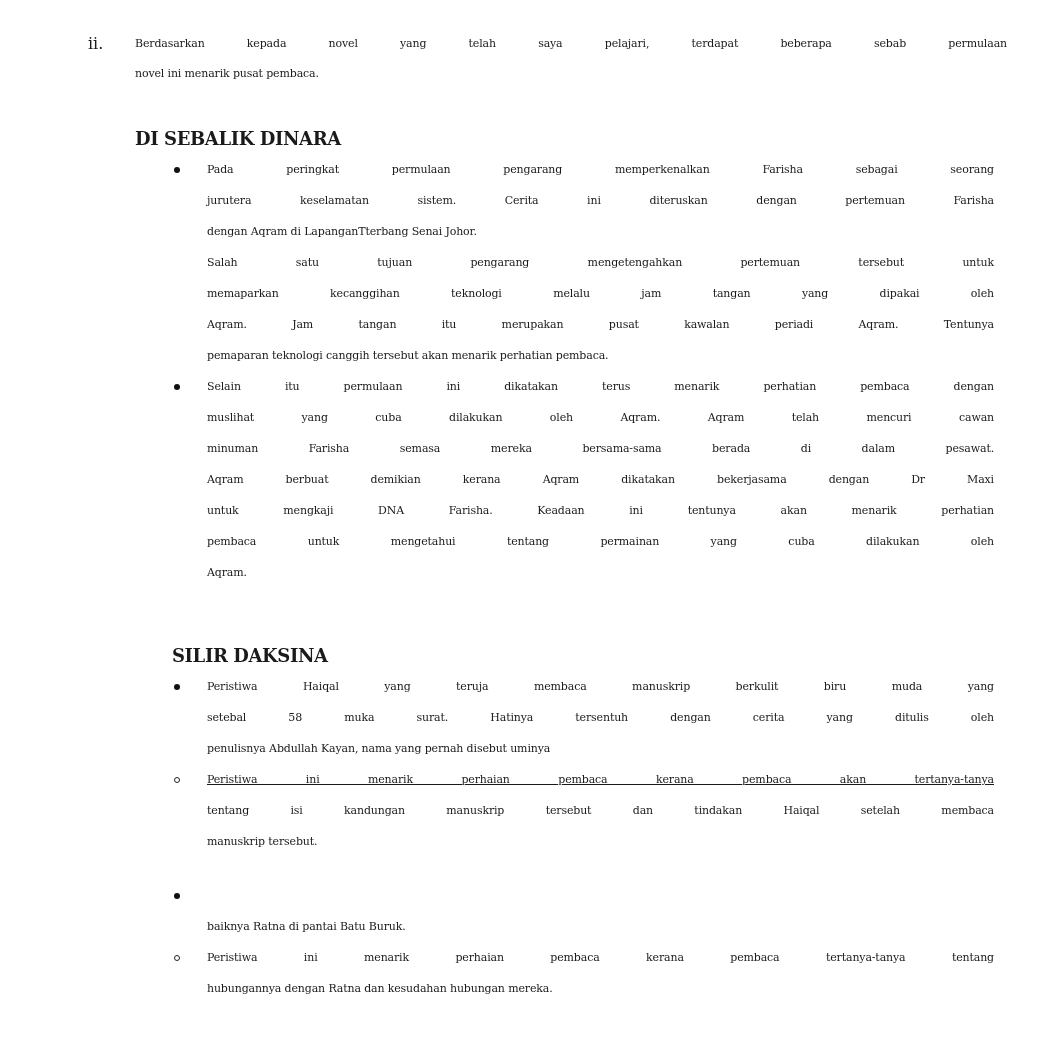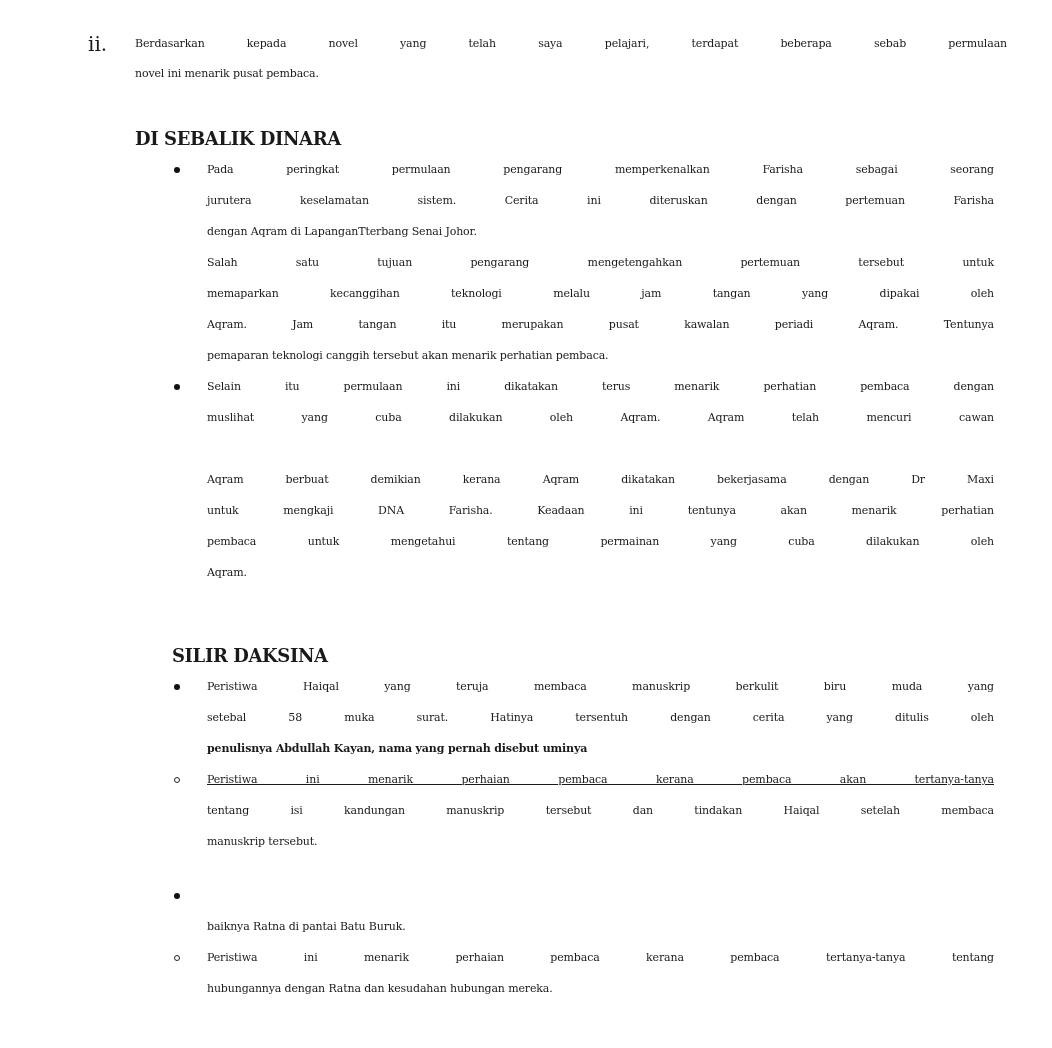--- a/index.html
+++ b/index.html
@@ -4,21 +4,21 @@
 <style>
   html, body { margin: 0; padding: 0; background: #ffffff; }
   body {
     width: 1052px; height: 1048px; overflow: hidden; position: relative;
     font-family: "DejaVu Serif", "Liberation Serif", serif;
     color: #1a1a1a;
   }
   .page { position: absolute; left: 0; top: 0; width: 1052px; height: 1048px; }
   .line { position: absolute; font-size: 11px; line-height: 24px; white-space: nowrap; letter-spacing: -0.15px; }
   .just { text-align: justify; text-align-last: justify; white-space: normal; }
-  .roman { position: absolute; left: 88px; top: 32px; font-size: 20px; line-height: 24px; }
+  .roman { position: absolute; left: 88px; top: 32px; font-size: 16px; line-height: 24px; }
   .heading { position: absolute; font-weight: bold; font-size: 18px; line-height: 24px; letter-spacing: -0.4px; }
   .bullet { position: absolute; width: 6px; height: 6px; border-radius: 50%; background: #111; }
   .circle { position: absolute; width: 6px; height: 6px; border-radius: 50%; border: 1.3px solid #222; box-sizing: border-box; background: #fff; }
 </style>
 </head>
 <body>
 
 <div class="page">
 
   <div class="roman">ii.</div>
@@ -32,31 +32,32 @@
   <div class="line just" style="left:207px; top:189px; width:787px;">jurutera keselamatan sistem. Cerita ini diteruskan dengan pertemuan Farisha</div>
   <div class="line" style="left:207px; top:220px;">dengan Aqram di LapanganTterbang Senai Johor.</div>
   <div class="line just" style="left:207px; top:251px; width:787px;">Salah satu tujuan pengarang mengetengahkan pertemuan tersebut untuk</div>
   <div class="line just" style="left:207px; top:282px; width:787px;">memaparkan kecanggihan teknologi melalu jam tangan yang dipakai oleh</div>
   <div class="line just" style="left:207px; top:313px; width:787px;">Aqram. Jam tangan itu merupakan pusat kawalan periadi Aqram. Tentunya</div>
   <div class="line" style="left:207px; top:344px;">pemaparan teknologi canggih tersebut akan menarik perhatian pembaca.</div>
 
   <span class="bullet" style="left:174px; top:384px;"></span>
   <div class="line just" style="left:207px; top:375px; width:787px;">Selain itu permulaan ini dikatakan terus menarik perhatian pembaca dengan</div>
   <div class="line just" style="left:207px; top:406px; width:787px;">muslihat yang cuba dilakukan oleh Aqram.  Aqram telah mencuri cawan</div>
+  <div class="line just" style="left:207px; top:437px; width:787px;">minuman Farisha semasa mereka bersama-sama berada di dalam pesawat.</div>
   <div class="line just" style="left:207px; top:499px; width:787px;">untuk mengkaji DNA Farisha.  Keadaan ini tentunya akan menarik perhatian</div>
   <div class="line just" style="left:207px; top:468px; width:787px;">Aqram berbuat demikian kerana Aqram dikatakan bekerjasama dengan Dr Maxi</div>
   <div class="line just" style="left:207px; top:530px; width:787px;">pembaca untuk mengetahui tentang permainan yang cuba dilakukan oleh</div>
   <div class="line" style="left:207px; top:561px;">Aqram.</div>
 
   <div class="heading" style="left:172px; top:644px;">SILIR DAKSINA</div>
 
   <span class="bullet" style="left:174px; top:684px;"></span>
   <div class="line just" style="left:207px; top:675px; width:787px;">Peristiwa Haiqal yang teruja membaca manuskrip berkulit biru muda yang</div>
   <div class="line just" style="left:207px; top:706px; width:787px;">setebal 58 muka surat. Hatinya tersentuh dengan cerita yang ditulis oleh</div>
-  <div class="line" style="left:207px; top:737px;font-weight:bold;">penulisnya Abdullah Kayan, nama yang pernah disebut uminya</div>
+  <div class="line" style="left:207px; top:737px;">penulisnya Abdullah Kayan, nama yang pernah disebut uminya</div>
 
   <span class="circle" style="left:174px; top:777px;"></span>
   <div class="line just" style="left:207px; top:768px; width:787px;text-decoration:underline;">Peristiwa ini menarik perhaian pembaca kerana pembaca akan tertanya-tanya</div>
   <div class="line just" style="left:207px; top:799px; width:787px;">tentang isi kandungan manuskrip tersebut dan tindakan Haiqal setelah membaca</div>
   <div class="line" style="left:207px; top:830px;">manuskrip tersebut.</div>
 
   <span class="bullet" style="left:174px; top:893px;"></span>
   <div class="line" style="left:207px; top:915px;">baiknya Ratna di pantai Batu Buruk.</div>
 
   <span class="circle" style="left:174px; top:955px;"></span>

